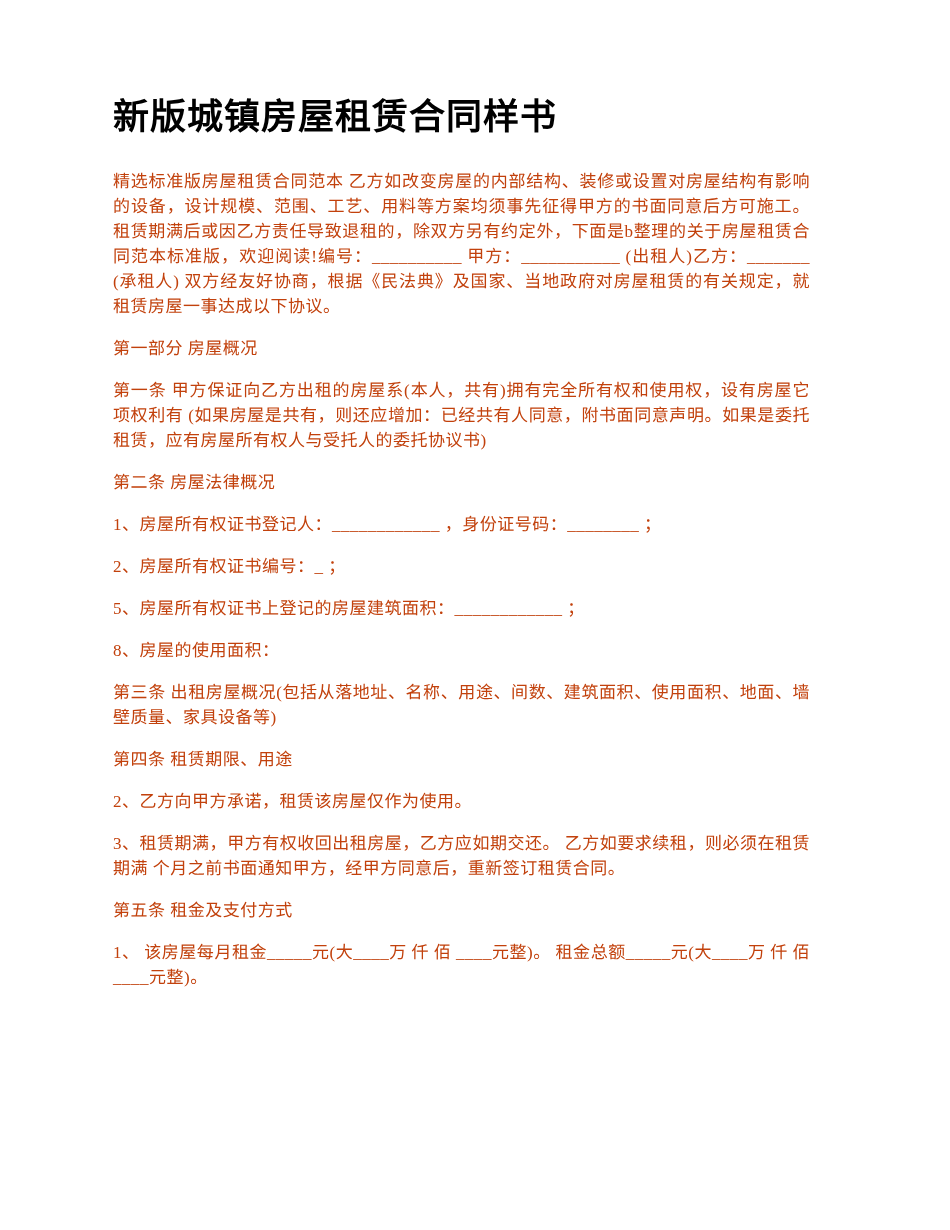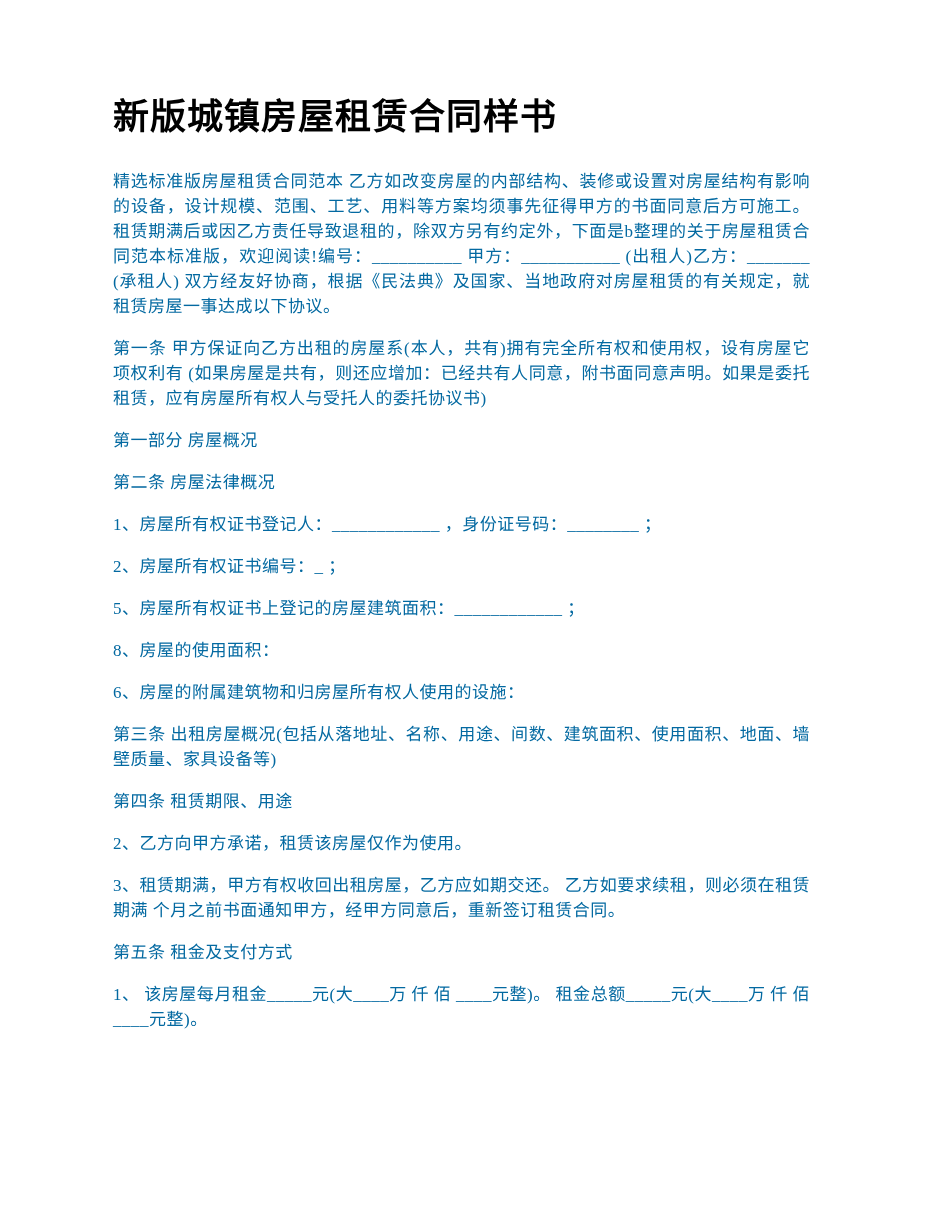--- a/index.html
+++ b/index.html
@@ -28,39 +28,38 @@
     line-height: 1.2;
     color: #000000;
   }
   .doc-body p {
     font-size: 17px;
     line-height: 25px;
     margin: 0 0 17px 0;
     text-align: justify;
     letter-spacing: 0.5px;
     word-break: break-all;
-    color: #0369a1;
+    color: #c2410c;
   }
 </style>
 </head>
 <body>
 
 <div class="page">
   <h1 class="doc-title">新版城镇房屋租赁合同样书</h1>
 
   <div class="doc-body">
     <p>精选标准版房屋租赁合同范本 乙方如改变房屋的内部结构、装修或设置对房屋结构有影响的设备，设计规模、范围、工艺、用料等方案均须事先征得甲方的书面同意后方可施工。租赁期满后或因乙方责任导致退租的，除双方另有约定外，下面是b整理的关于房屋租赁合同范本标准版，欢迎阅读!编号：__________ 甲方：___________ (出租人)乙方：_______ (承租人) 双方经友好协商，根据《民法典》及国家、当地政府对房屋租赁的有关规定，就租赁房屋一事达成以下协议。</p>
+    <p>第一部分 房屋概况</p>
     <p>第一条 甲方保证向乙方出租的房屋系(本人，共有)拥有完全所有权和使用权，设有房屋它项权利有 (如果房屋是共有，则还应增加：已经共有人同意，附书面同意声明。如果是委托租赁，应有房屋所有权人与受托人的委托协议书)</p>
-    <p>第一部分 房屋概况</p>
     <p>第二条 房屋法律概况</p>
     <p>1、房屋所有权证书登记人：____________ ，身份证号码：________ ；</p>
     <p>2、房屋所有权证书编号：_ ；</p>
     <p>5、房屋所有权证书上登记的房屋建筑面积：____________ ；</p>
     <p>8、房屋的使用面积：</p>
-    <p>6、房屋的附属建筑物和归房屋所有权人使用的设施：</p>
     <p>第三条 出租房屋概况(包括从落地址、名称、用途、间数、建筑面积、使用面积、地面、墙壁质量、家具设备等)</p>
     <p>第四条 租赁期限、用途</p>
     <p>2、乙方向甲方承诺，租赁该房屋仅作为使用。</p>
     <p>3、租赁期满，甲方有权收回出租房屋，乙方应如期交还。 乙方如要求续租，则必须在租赁期满 个月之前书面通知甲方，经甲方同意后，重新签订租赁合同。</p>
     <p>第五条 租金及支付方式</p>
     <p>1、 该房屋每月租金_____元(大____万 仟 佰 ____元整)。 租金总额_____元(大____万 仟 佰 ____元整)。</p>
   </div>
 </div>
 
 </body></html>

